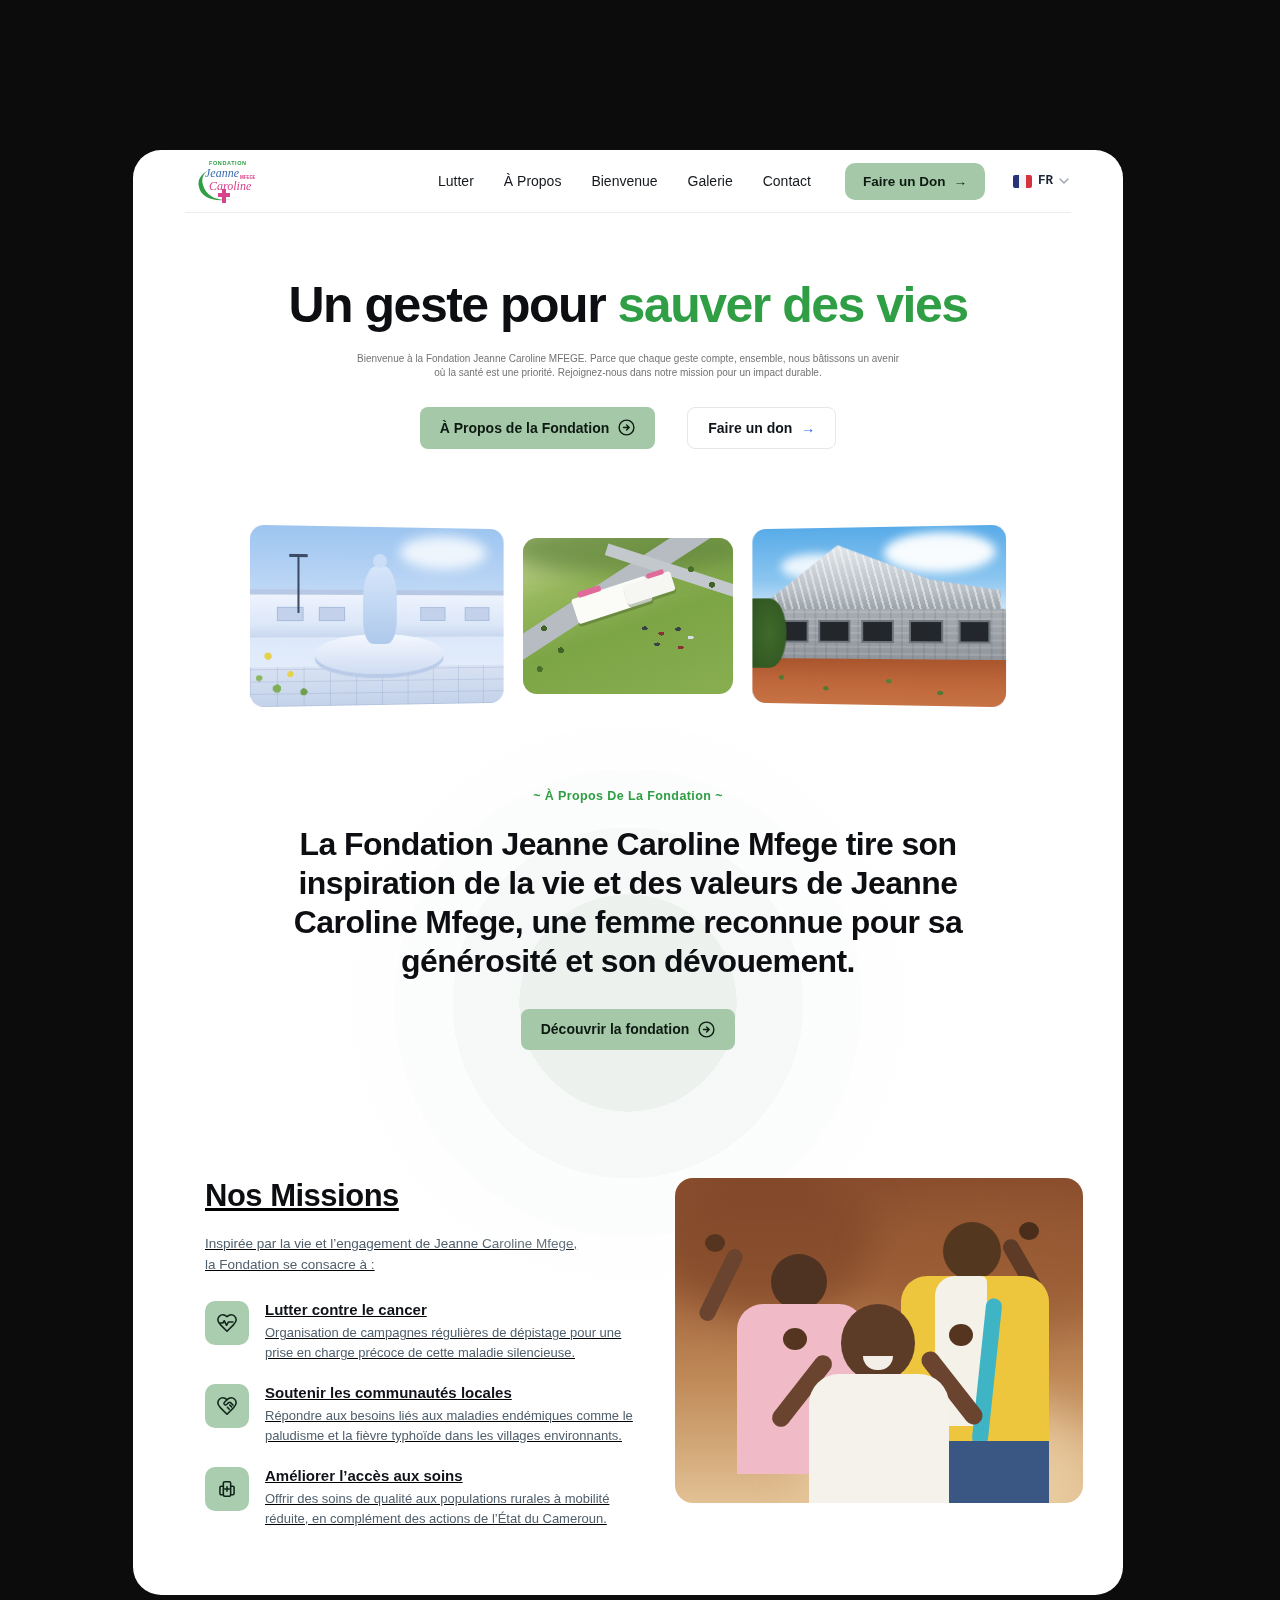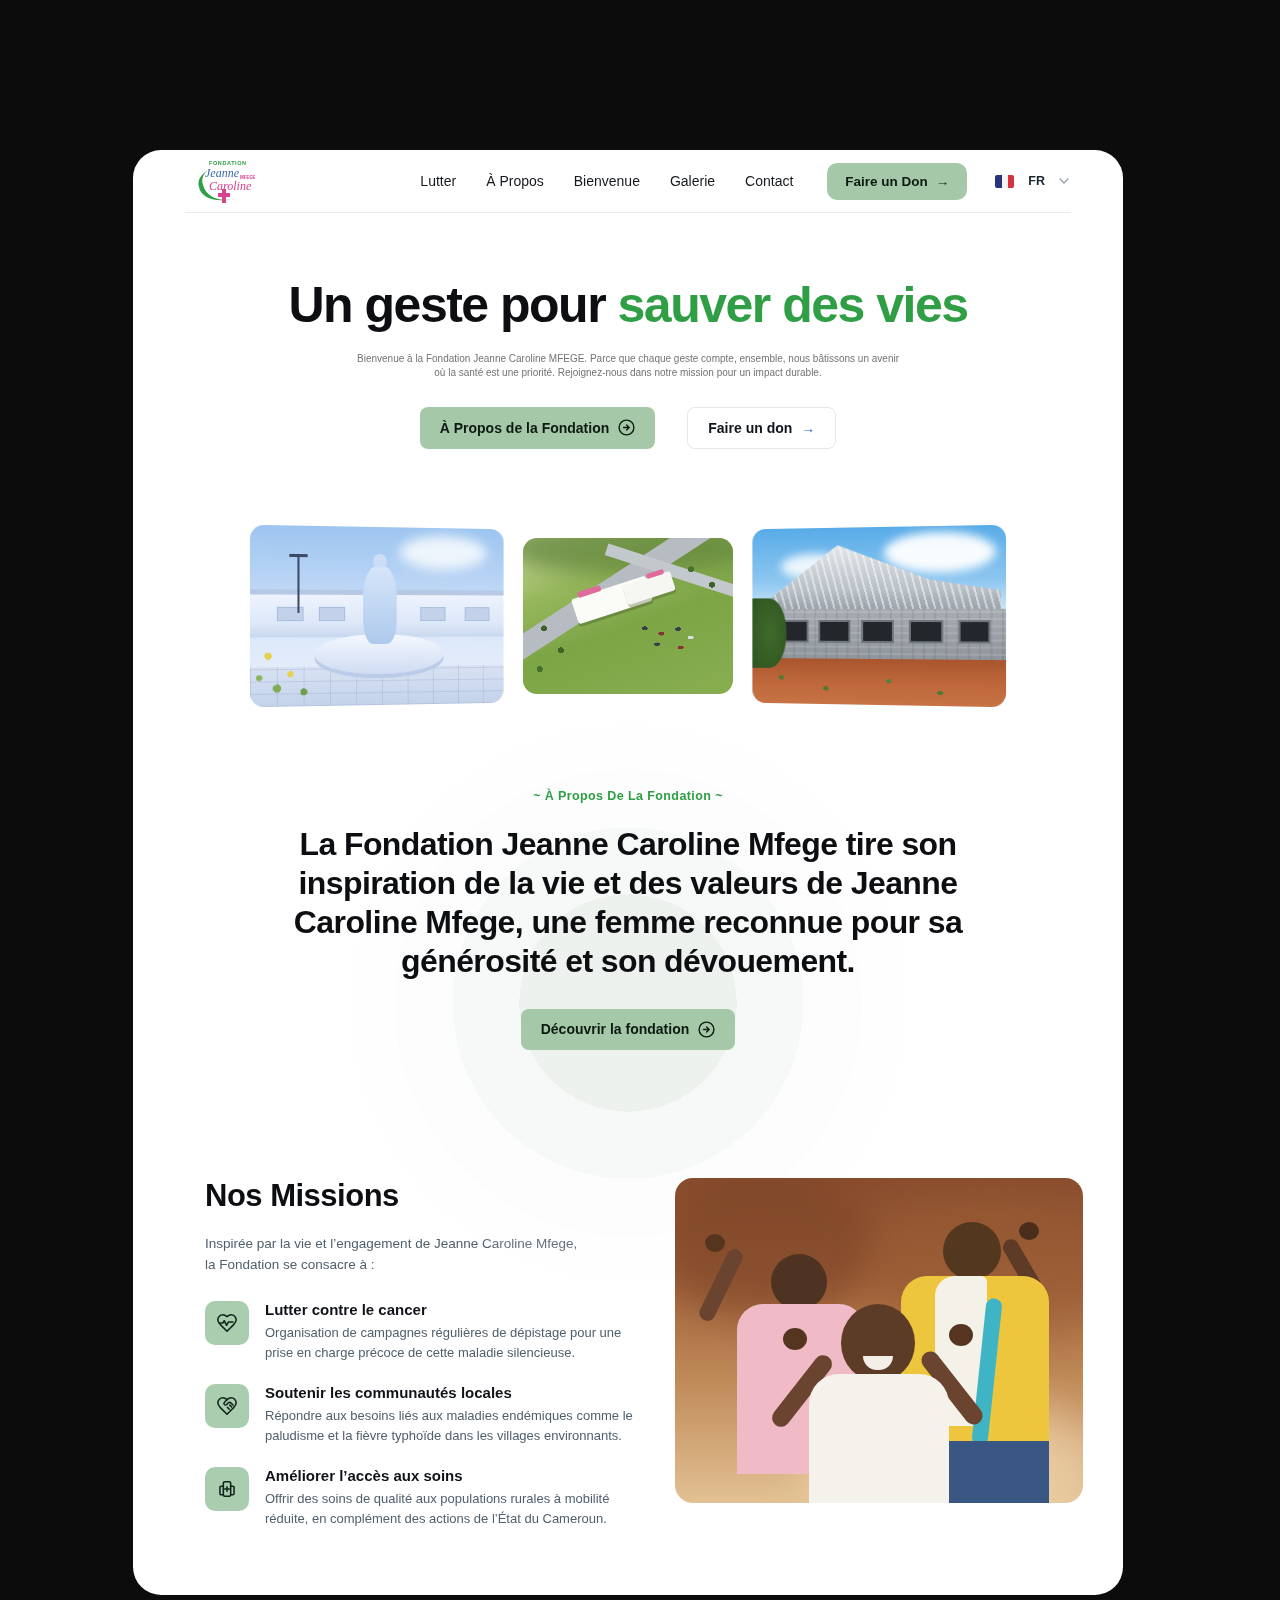--- a/index.html
+++ b/index.html
@@ -26,21 +26,21 @@
   .header-spacer { flex:1; }
   .nav { display:flex; align-items:center; gap:30px; }
   .nav-item { font-size:14px; color:#15191e; font-weight:500; cursor:pointer; white-space:nowrap; }
   .donate-btn {
     margin-left:6px;
     background:#a5c9a8; border:none; border-radius:10px;
     padding:11px 18px; font-size:13.5px; font-weight:600; color:#0d1a12;
     display:inline-flex; align-items:center; gap:8px; cursor:pointer;
     font-family:"Liberation Sans", sans-serif;
   }
-  .lang { display:flex; align-items:center; gap:14px; cursor:pointer; }
+  .lang { display:flex; align-items:center; gap:6px; cursor:pointer;font-family:Liberation Mono, monospace; }
   .flag { width:19px; height:13px; border-radius:2px; overflow:hidden; display:flex; }
   .flag i { flex:1; } .flag i:nth-child(1){background:#27347a;} .flag i:nth-child(2){background:#f3f4f6;} .flag i:nth-child(3){background:#d5333f;}
   .lang-code { font-size:12.5px; font-weight:600; color:#1c2733; }
   .divider { height:1px; background:#ececec; margin:0 52px; }
 
   
   .hero { text-align:center; }
   .hero h1 {
     margin-top:66px; font-size:50px; letter-spacing:-1.5px; font-weight:700;
     color:#0c0e11; line-height:1.05;
@@ -159,21 +159,21 @@
       rgba(238,243,240,.20) 42% 56%,
       rgba(246,249,247,.12) 56% 66%,
       transparent 67%); }
   .eyebrow { position:relative; font-size:12.5px; color:#2f9e44; font-weight:600; letter-spacing:.4px; }
   .about h2 { position:relative; margin:22px auto 0; max-width:690px;
     font-size:32px; line-height:1.22; letter-spacing:-0.6px; font-weight:700; color:#0c0e11; }
   .about .btn { position:relative; margin-top:28px; }
 
   
   .missions { margin-top:128px; padding:0 72px; display:flex; gap:42px; align-items:flex-start; }
-  .missions-left { width:428px; flex:0 0 auto; }
+  .missions-left { width:428px; flex:0 0 auto;text-decoration:underline; }
   .missions-left h2 { font-size:31px; font-weight:700; letter-spacing:-0.5px; color:#0c0e11; }
   .missions-intro { margin-top:20px; font-size:13.5px; line-height:1.55; color:#51606d; max-width:380px; }
   .mission-list { margin-top:26px; display:flex; flex-direction:column; gap:22px; }
   .mission { display:flex; gap:16px; }
   .mission-icon { width:44px; height:44px; flex:0 0 auto; background:#a9cdae; border-radius:10px;
     display:flex; align-items:center; justify-content:center; }
   .mission-title { font-size:15px; font-weight:700; color:#10141a; }
   .mission-desc { margin-top:5px; font-size:13px; line-height:1.5; color:#51606d; max-width:368px; }
 
   

